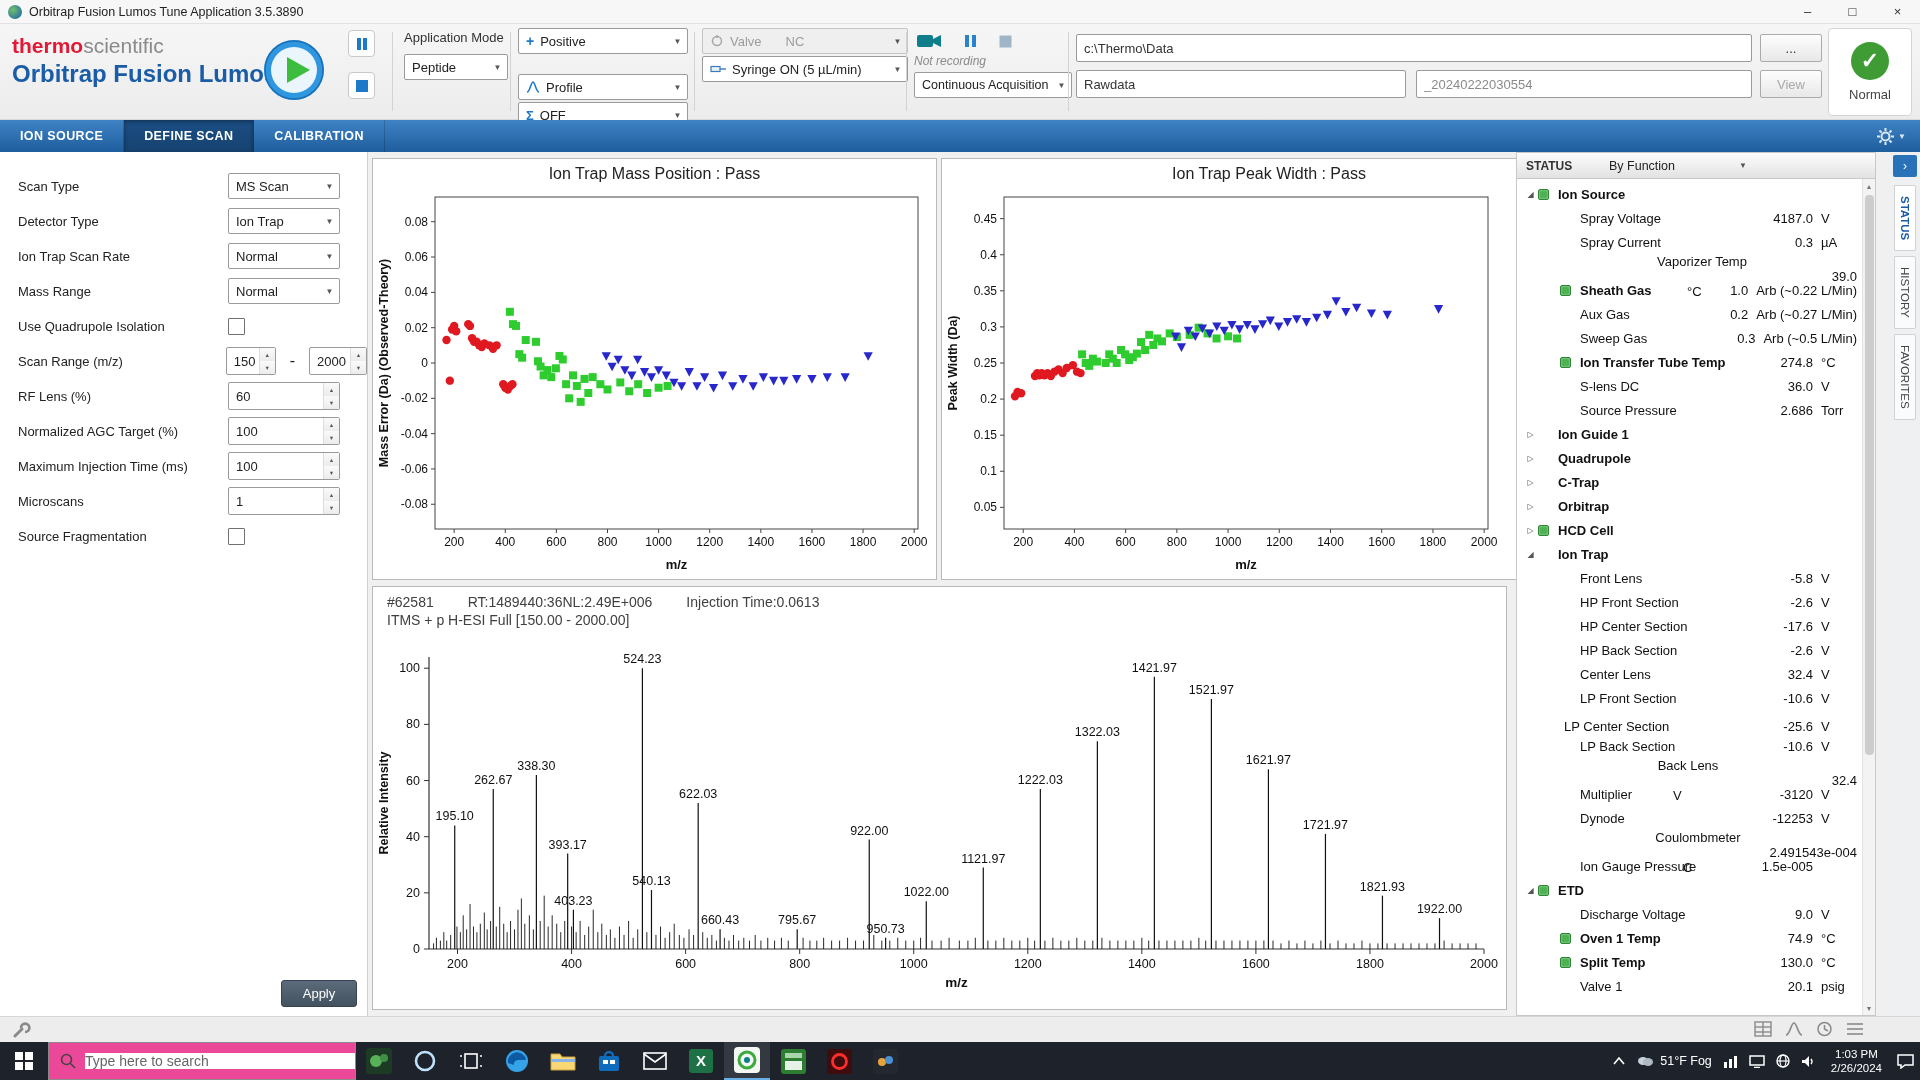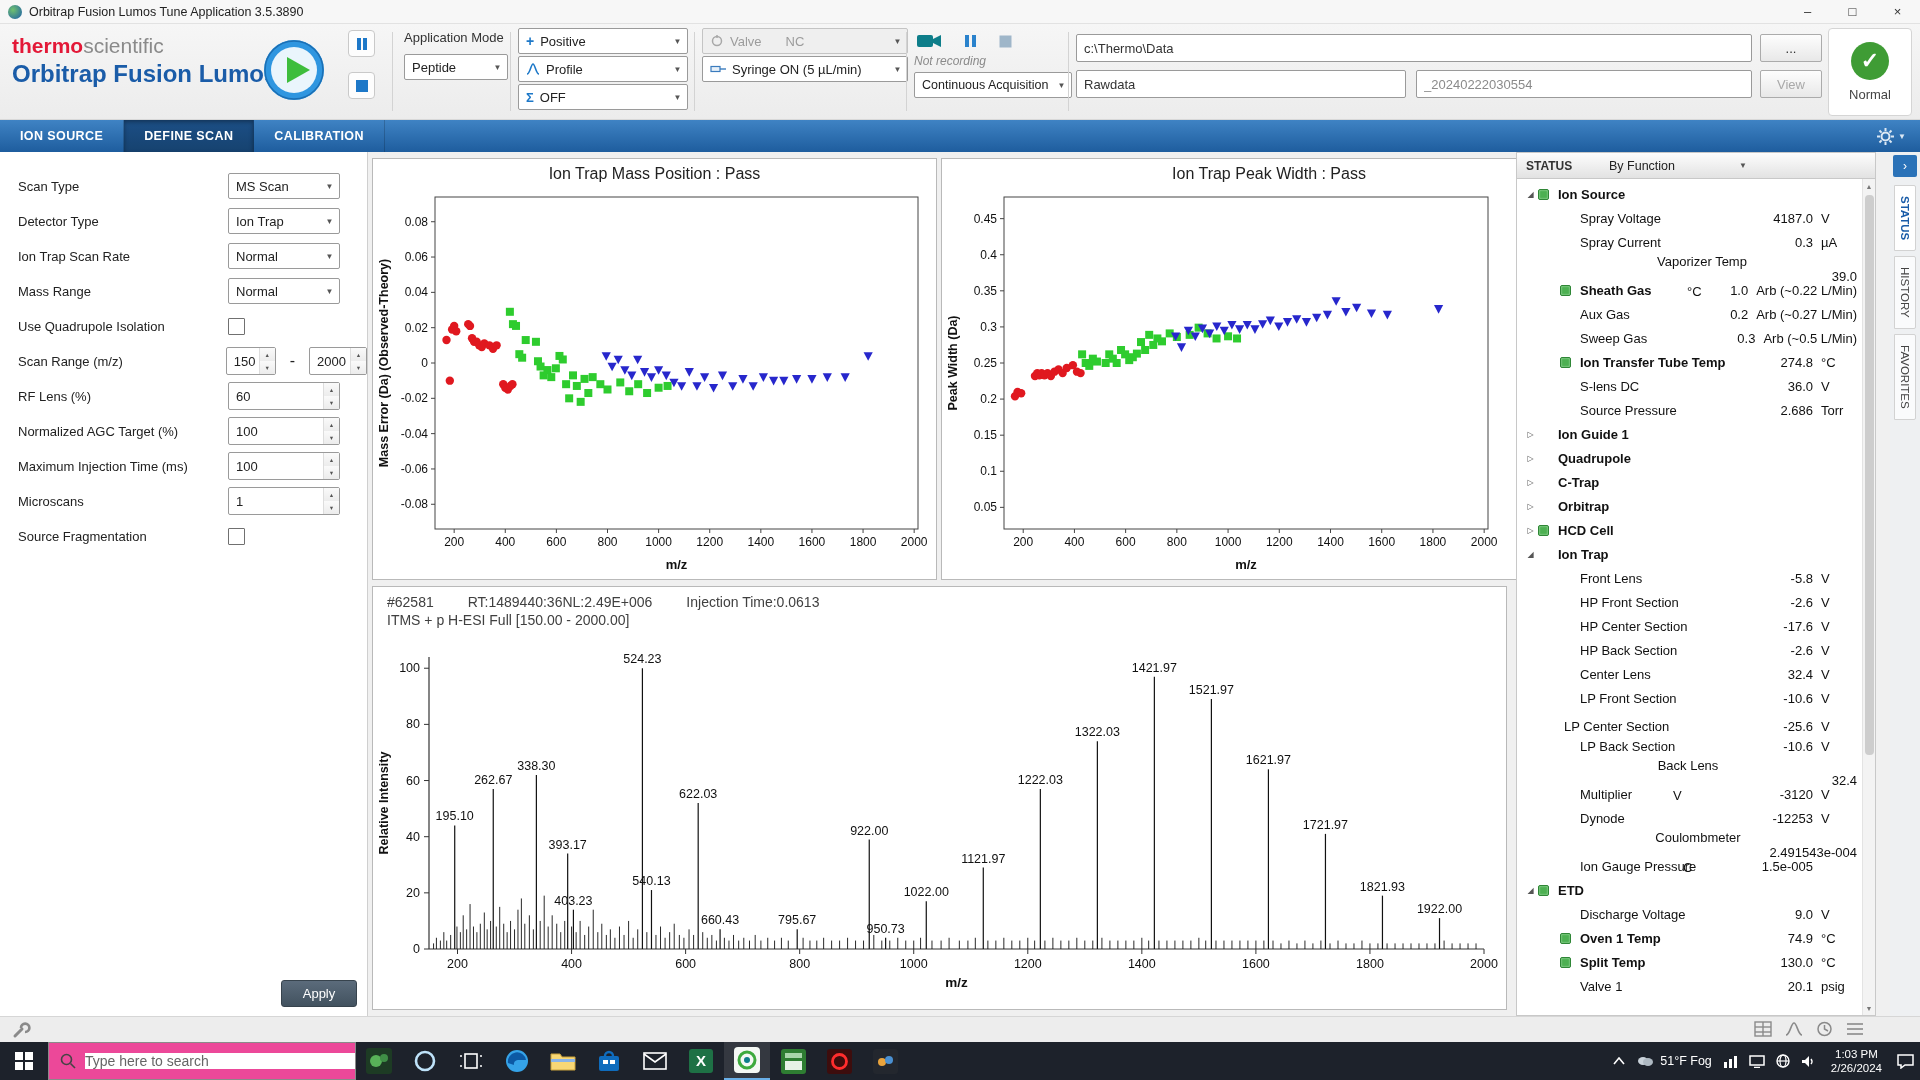--- a/index.html
+++ b/index.html
@@ -158,21 +158,21 @@
   </div>
 
   <div class="tb-sep" style="left:510px"></div>
 
   <div style="position:absolute;left:518px;top:4px;width:170px">
     <div class="combo" style="width:170px">
       <span class="cicon" style="color:#1d78c8;font-weight:bold;font-size:14px">+</span>
       <span>Positive</span>
       <span class="c-arrow">▼</span>
     </div>
-    <div class="combo" style="width:170px;margin-top:2px">
+    <div class="combo" style="width:170px;margin-top:20px">
       <span class="cicon">
         <svg width="14" height="12">
             <path d="M1 11 C4 11 5 1 7 1 C9 1 10 11 13 11" fill="none" stroke="#1d78c8" stroke-width="1.6"></path>
           </svg>
       </span>
       <span>Profile</span>
       <span class="c-arrow">▼</span>
     </div>
     <div class="combo" style="width:170px;margin-top:2px">
       <span class="cicon" style="color:#1d78c8;font-weight:bold;font-size:13px">Σ</span>

